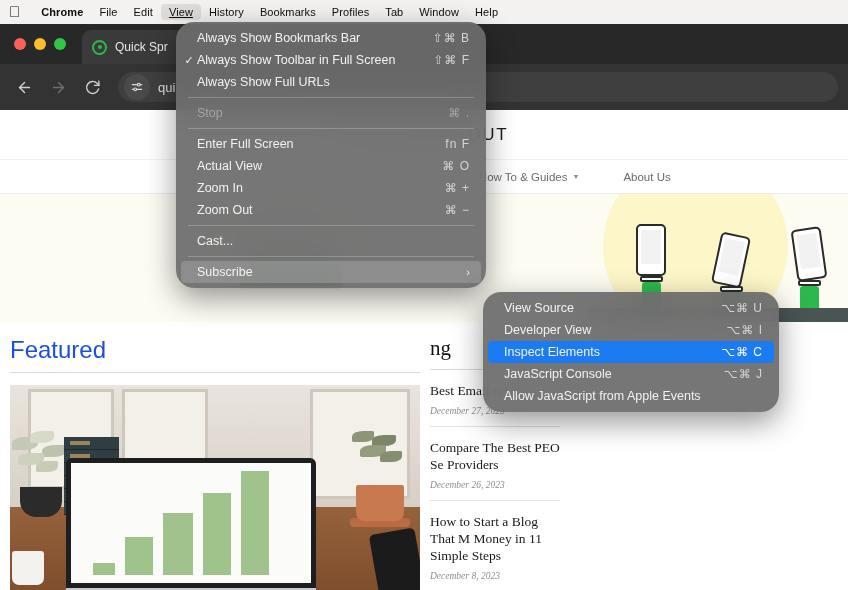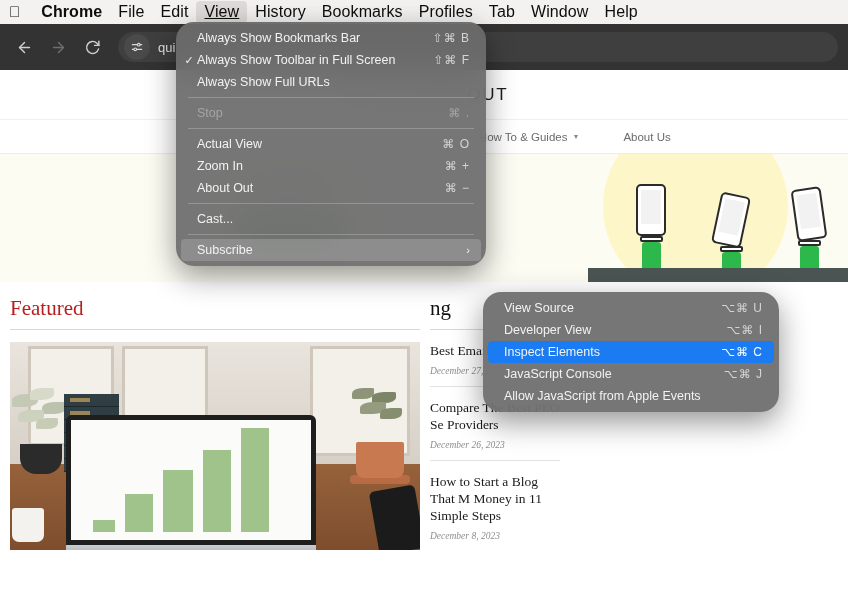--- a/index.html
+++ b/index.html
@@ -11,21 +11,21 @@
   #root { position: relative; width: 848px; height: 590px; overflow: hidden; }
 
   
   .menubar {
     position: absolute; top: 0; left: 0; width: 848px; height: 24px;
     background: #f4f2f0; display: flex; align-items: center;
     padding-left: 9px; z-index: 60;
   }
   .apple-logo { font-size: 15px; line-height: 1; color: #101010; margin-right: 13px; margin-top: -2px; }
   .mb-item {
-    font-size: 16px; color: #0d0d0d; padding: 2px 8px; border-radius: 4px;
+    font-size: 11px; color: #0d0d0d; padding: 2px 8px; border-radius: 4px;
     white-space: nowrap; letter-spacing: 0.1px;
   }
   .mb-item.bold { font-weight: bold; }
   .mb-item.active { background: #dedbd8; text-decoration: underline; }
 
   
   .browser {
     position: absolute; top: 24px; left: 0; width: 848px; height: 566px;
     background: #ffffff; overflow: hidden;
   }
@@ -131,21 +131,21 @@
   .arm {
     width: 19px; height: 26px; background: #2db84c; margin: 0 auto;
     border-radius: 3px 3px 0 0;
   }
   .cuff { width: 23px; height: 6px; background: #fff; border: 2px solid #2b2b2b; margin: 0 auto; border-radius: 2px; }
   .desk-bar { position: absolute; bottom: 0; left: 0; width: 100%; height: 14px; background: #4a5553; }
 
   .content { position: relative; display: flex; height: 268px; }
   .featured-col { width: 420px; padding: 14px 0 0 10px; }
   .section-title {
-    font-family: Liberation Serif, serif; font-size: 21px; color: #b91c1c;
+    font-family: Liberation Sans, sans-serif; font-size: 24px; color: #1d4ed8;
     padding-bottom: 8px;
   }
   .rule { height: 1px; background: #d8d8d8; }
   .feat-img {
     margin-top: 12px; width: 410px; height: 222px; position: relative;
     overflow: hidden; background: linear-gradient(180deg,#cdbfb0 0%, #8a5f3d 55%, #6b4427 100%);
   }
   .window-bg {
     position: absolute; top: 0; left: 0; width: 100%; height: 125px;
     background: linear-gradient(180deg,#e9e4dd,#d6cfc6);
@@ -233,20 +233,31 @@
     <span class="mb-item">History</span>
     <span class="mb-item">Bookmarks</span>
     <span class="mb-item">Profiles</span>
     <span class="mb-item">Tab</span>
     <span class="mb-item">Window</span>
     <span class="mb-item">Help</span>
   </div>
 
   <div class="browser">
 
+    <div class="tabstrip">
+      <div class="traffic">
+        <span class="dot red"></span>
+        <span class="dot yellow"></span>
+        <span class="dot green"></span>
+      </div>
+      <div class="tab">
+        <span class="tab-favicon"></span>
+        <span class="tab-title">Quick Spr</span>
+      </div>
+    </div>
 
     <div class="toolbar">
       <span class="tb-btn">
         <svg width="17" height="17" viewBox="0 0 24 24" fill="none" stroke="currentColor" stroke-width="2" stroke-linecap="round" stroke-linejoin="round">
             <line x1="19" y1="12" x2="5" y2="12"></line>
             <polyline points="12 19 5 12 12 5"></polyline>
           </svg>
       </span>
       <span class="tb-btn dim">
         <svg width="17" height="17" viewBox="0 0 24 24" fill="none" stroke="currentColor" stroke-width="2" stroke-linecap="round" stroke-linejoin="round">
@@ -426,31 +437,36 @@
     </div>
     <div class="msep"></div>
     <div class="mrow disabled">
       <span class="check"></span>
       <span class="lbl">Stop</span>
       <span class="sc">⌘ .</span>
     </div>
     <div class="msep"></div>
     <div class="mrow">
       <span class="check"></span>
+      <span class="lbl">Enter Full Screen</span>
+      <span class="sc">fn F</span>
+    </div>
+    <div class="mrow">
+      <span class="check"></span>
       <span class="lbl">Actual View</span>
       <span class="sc">⌘ O</span>
     </div>
     <div class="mrow">
       <span class="check"></span>
       <span class="lbl">Zoom In</span>
       <span class="sc">⌘ +</span>
     </div>
     <div class="mrow">
       <span class="check"></span>
-      <span class="lbl">About Out</span>
+      <span class="lbl">Zoom Out</span>
       <span class="sc">⌘ −</span>
     </div>
     <div class="msep"></div>
     <div class="mrow">
       <span class="check"></span>
       <span class="lbl">Cast...</span>
       <span class="sc"></span>
     </div>
     <div class="msep"></div>
     <div class="mrow hl-gray">

